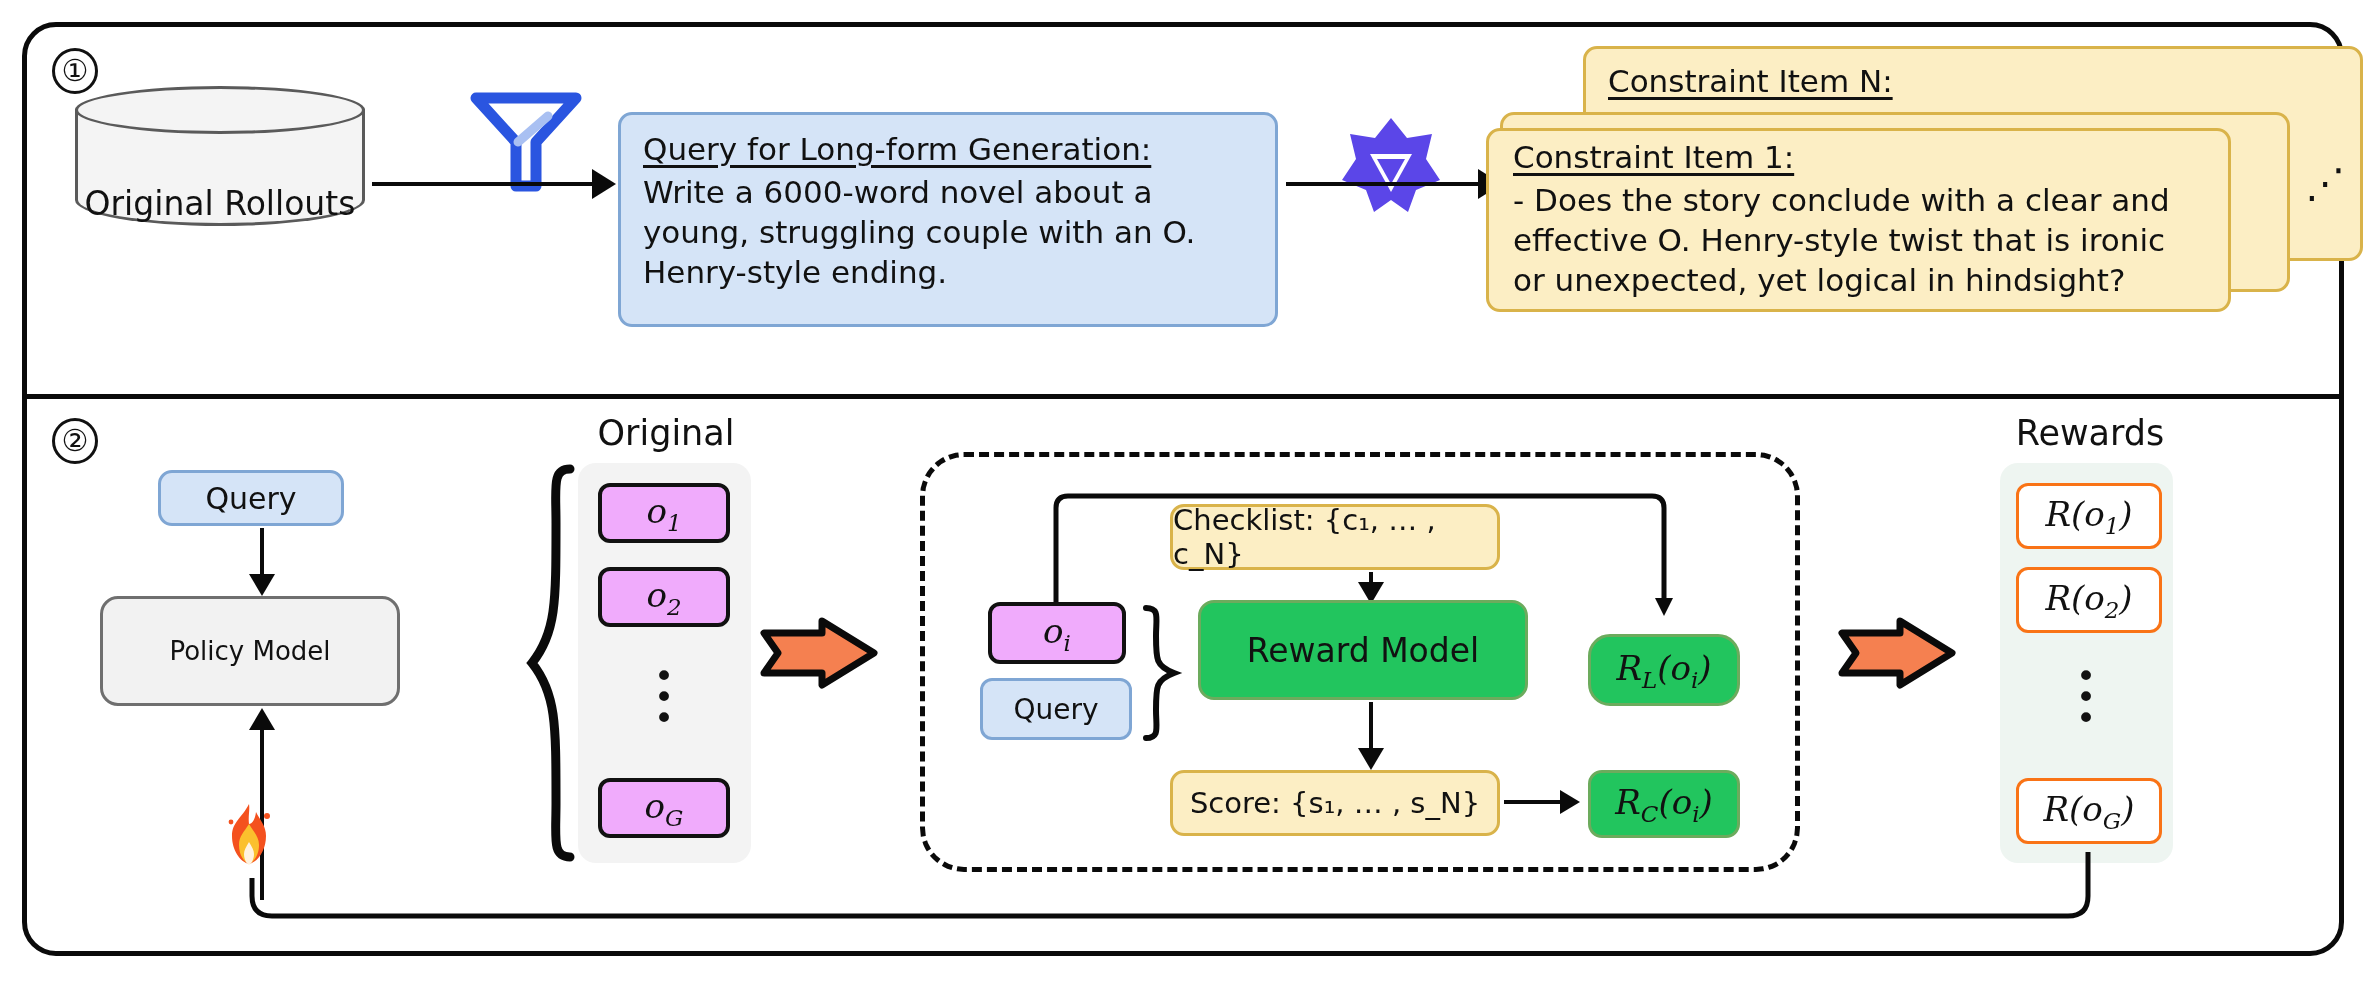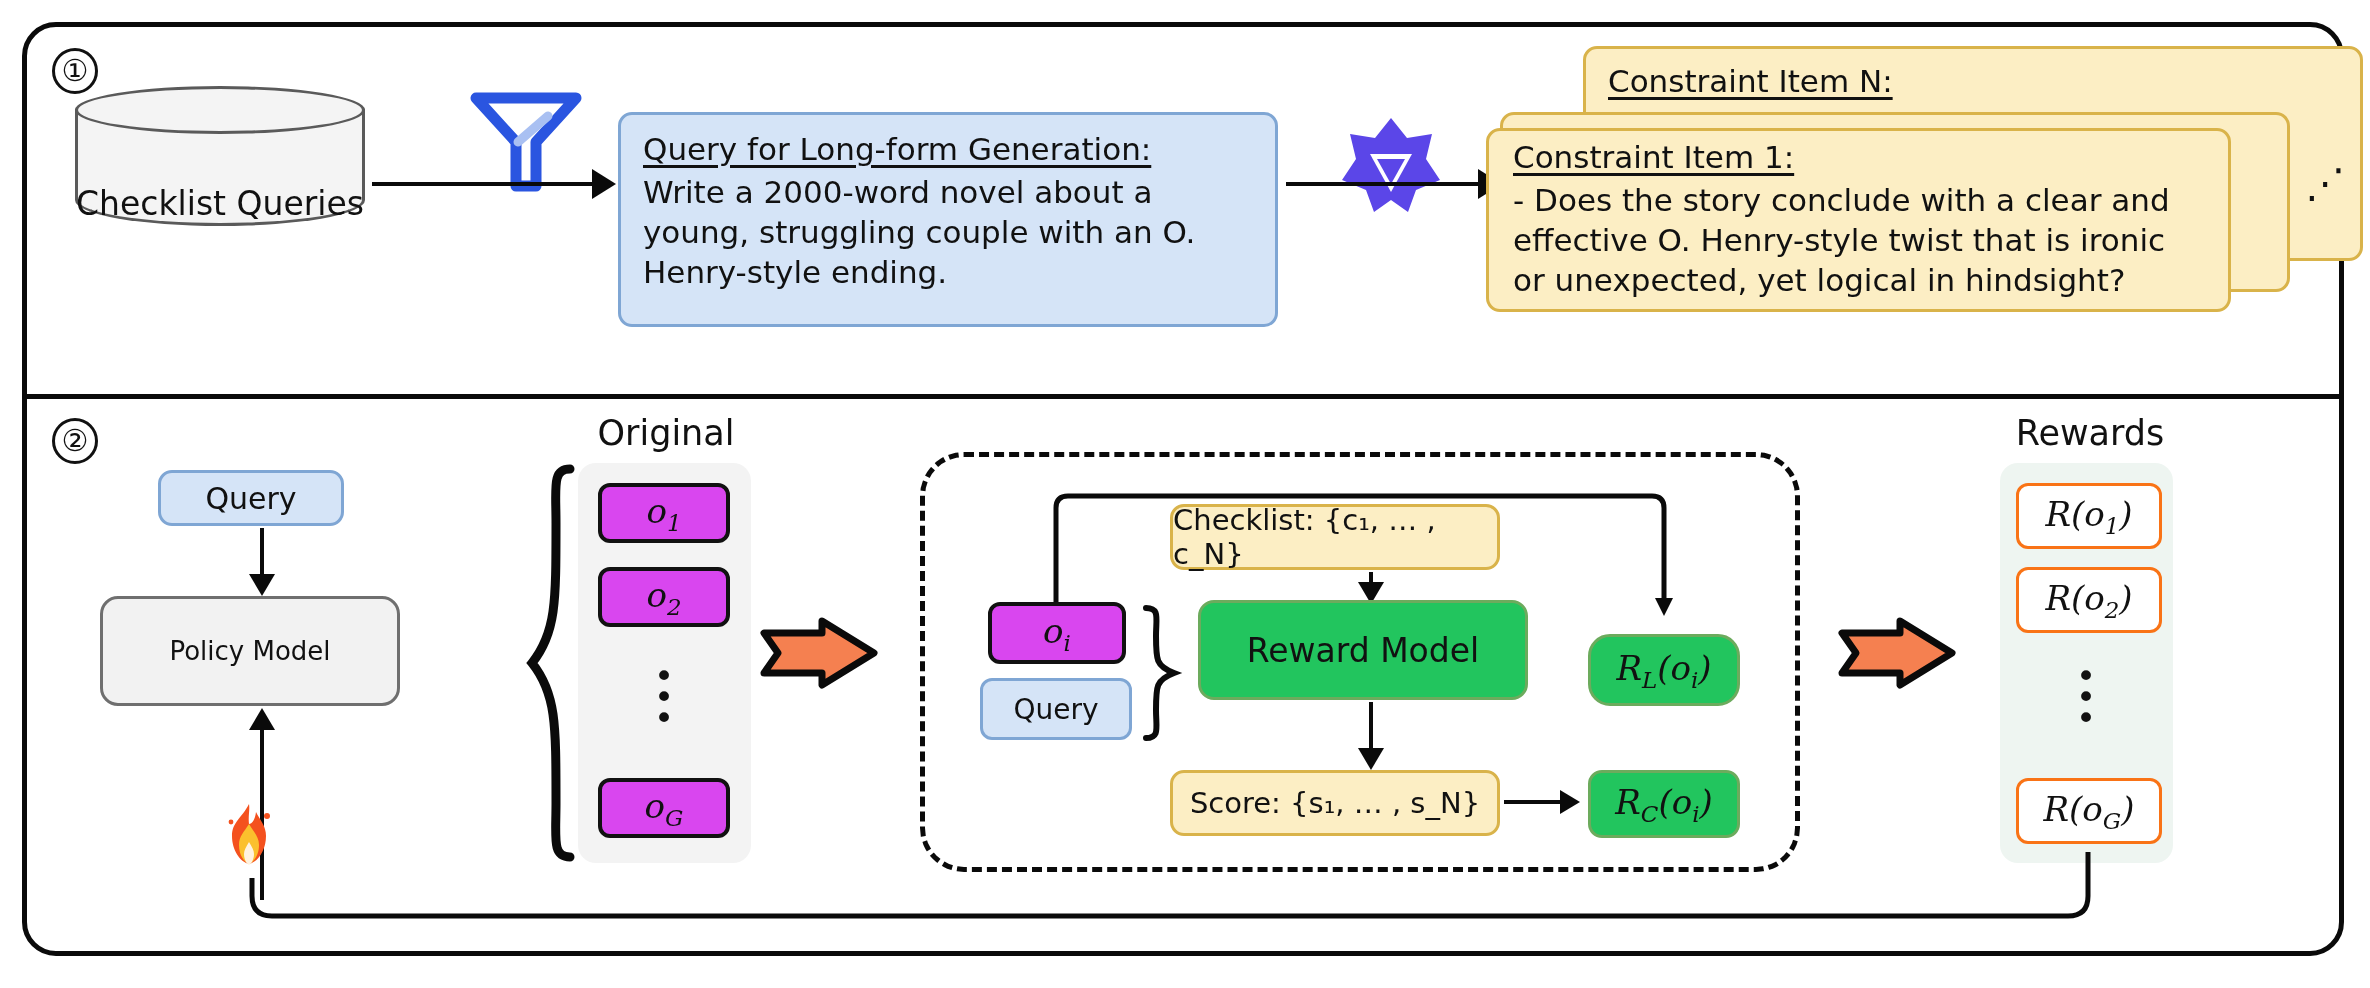--- a/index.html
+++ b/index.html
@@ -41,21 +41,21 @@
     position:absolute;left:0;top:98px;width:290px;text-align:center;
     font-size:33px;color:#111;
   }
 
   
   .rbox{box-sizing:border-box;border-radius:14px;}
   .blue-box{background:#d5e4f7;border:3px solid #7fa6d4;}
   .yellow-box{background:#fceec4;border:3px solid #d9b34a;}
   .green-box{background:#22c55e;border:3px solid #6cab5d;}
   .grey-box{background:#f2f2f2;border:3px solid #6f6f6f;}
-  .white-box{background:#d946ef;border:4px solid #111;}
+  .white-box{background:#f0abfc;border:4px solid #111;}
 
   
   #query-box{left:618px;top:112px;width:660px;height:215px;padding:16px 22px;}
   .title-underline{
     font-size:31px;color:#111;text-decoration:underline;text-underline-offset:5px;
     display:block;margin-bottom:6px;white-space:nowrap;
   }
   .body-text{font-size:31px;color:#111;line-height:1.29;}
 
   
@@ -145,40 +145,40 @@
   <div class="abs" id="outer-frame"></div>
   <div class="abs" id="panel-divider"></div>
 
   <div class="abs step-badge" style="left:52px;top:48px;">
     <span>①</span>
   </div>
 
   <div class="abs" id="db-cyl">
     <div id="db-body"></div>
     <div id="db-top"></div>
-    <div id="db-label">Checklist Queries</div>
+    <div id="db-label">Original Rollouts</div>
   </div>
 
   <div class="abs" id="funnel-icon">
     <svg width="120" height="112" viewBox="0 0 120 112">
       <path d="M10 18 L110 18 L70 62 L70 106 L50 106 L50 62 Z" fill="none" stroke="#2a55e0" stroke-width="11" stroke-linejoin="round" stroke-linecap="round"></path>
       <line x1="52" y1="62" x2="82" y2="36" stroke="#a9c0f2" stroke-width="9" stroke-linecap="round"></line>
     </svg>
   </div>
 
   <div class="abs" style="left:372px;top:169px;">
     <div style="display:flex;align-items:center;">
       <div class="harrow-line" style="width:220px;"></div>
       <div class="harrow-head"></div>
     </div>
   </div>
 
   <div class="abs rbox blue-box" id="query-box">
     <span class="title-underline">Query for Long-form Generation:</span>
-    <span class="body-text">Write a 2000-word novel about a young, struggling couple with an O. Henry-style ending.</span>
+    <span class="body-text">Write a 6000-word novel about a young, struggling couple with an O. Henry-style ending.</span>
   </div>
 
   <div class="abs" id="model-icon">
     <svg width="110" height="105" viewBox="0 0 110 105">
       <path d="M55 6 L71 26 L96 22 L90 47 L104 68 L80 78 L72 100 L55 88 L38 100 L30 78 L6 68 L20 47 L14 22 L39 26 Z" fill="#5b46e8"></path>
       <path d="M34 42 L76 42 L55 80 Z" fill="#ffffff"></path>
       <path d="M41 47 L69 47 L55 72 Z" fill="#5b46e8"></path>
       <path d="M30 33 L52 12 L62 22 L40 43 Z" fill="#ffffff" opacity="0.0"></path>
     </svg>
   </div>

